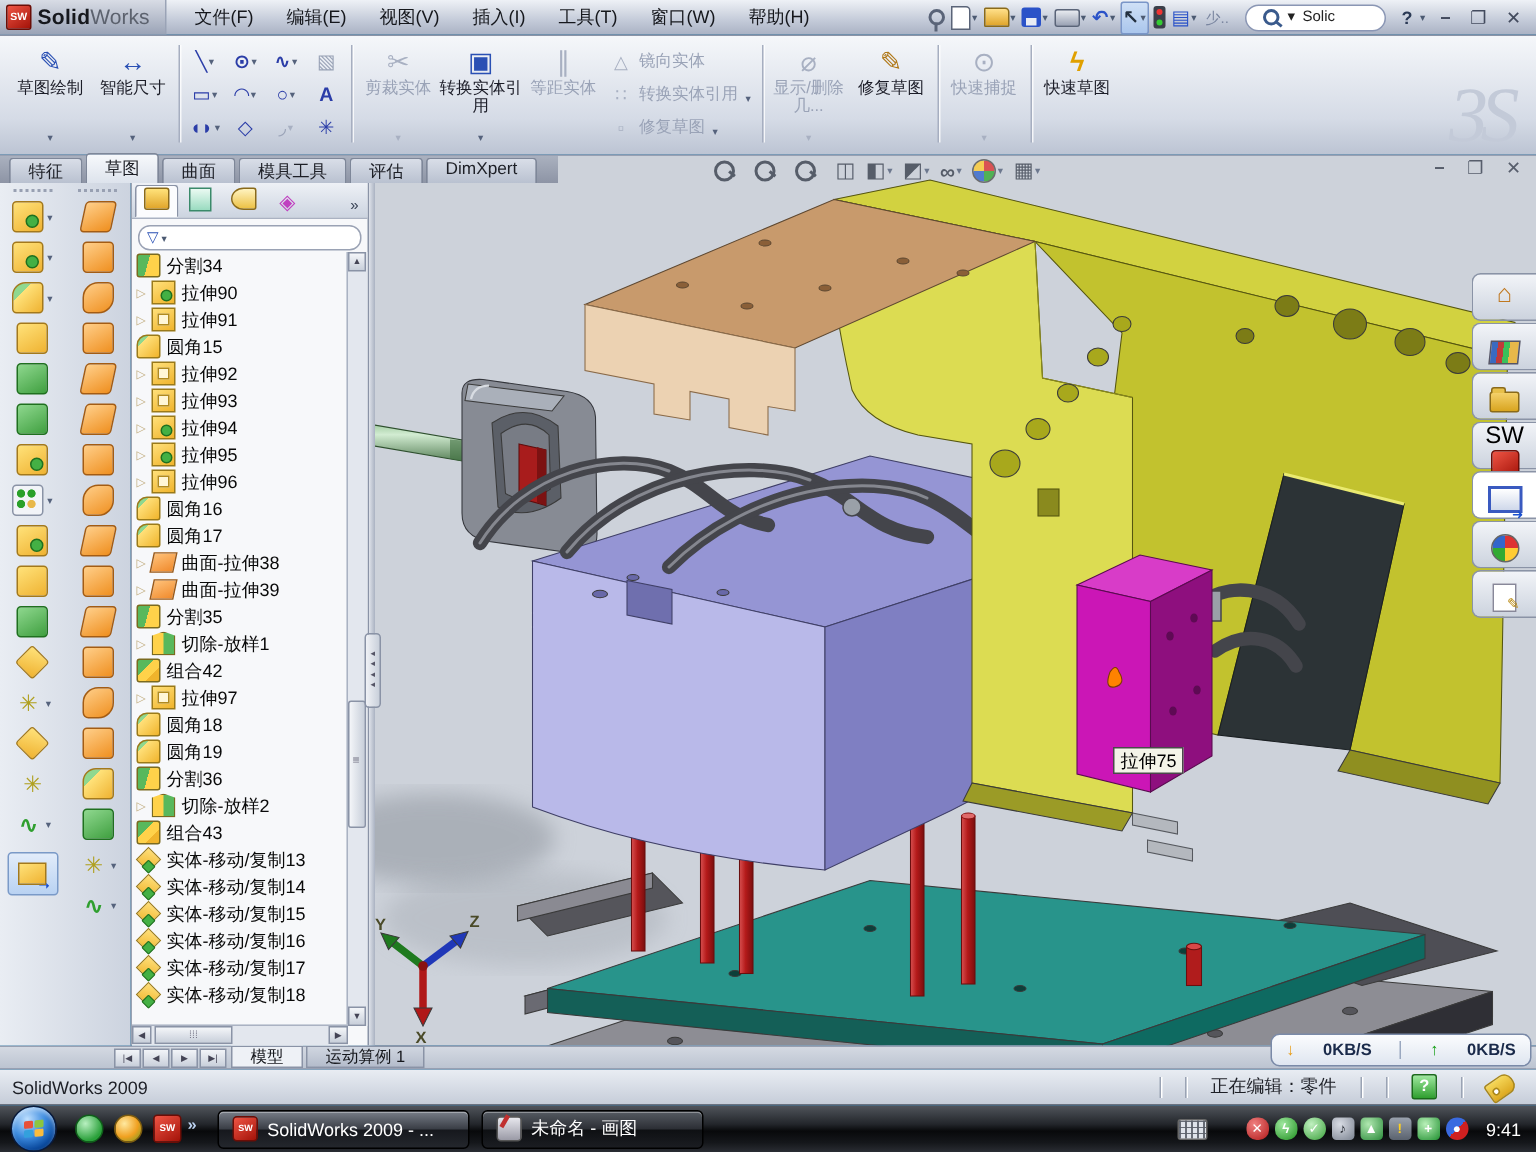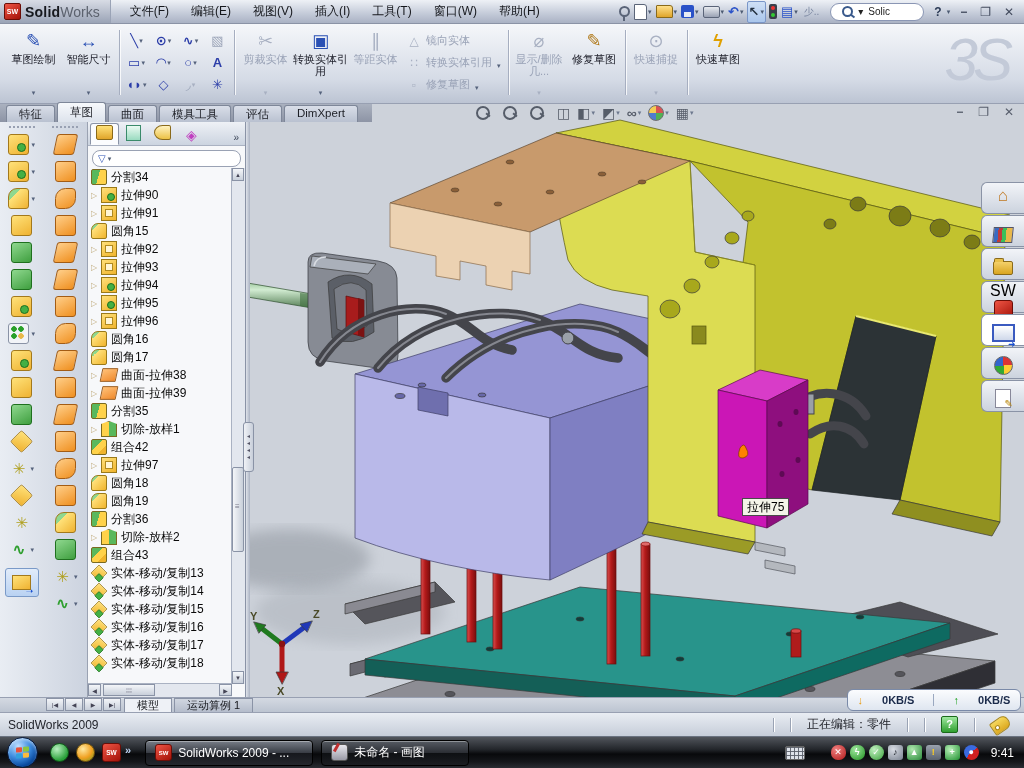--- a/index.html
+++ b/index.html
@@ -48,21 +48,21 @@
   .rarr{font-size:7px;color:#55627c;margin-top:auto}
   .off .rarr{color:#a8b0c2}
   .rsep{width:1px;background:#a6aec0;box-shadow:1px 0 0 rgba(255,255,255,.8);margin:4px 3px}
   .sgrid{display:grid;grid-template-columns:repeat(4,27px);grid-auto-rows:22px;align-content:center;gap:0}
   .sg{display:flex;align-items:center;justify-content:center;font-size:13px;color:#2b3da8;font-weight:bold}
   .sg.off{color:#9aa3b7}
   .sg .rarr{margin:0 0 0 1px}
   .rlist{display:flex;flex-direction:column;justify-content:center;gap:7px;font-size:11px;color:#9aa3b7;padding:0 4px}
   .rlist .row{display:flex;align-items:center;gap:5px;white-space:nowrap}
   .rlist .lg{font-size:12px;color:#a8b0c2;width:14px;text-align:center}
-  .wm{position:absolute;right:16px;top:6px;font-family:Liberation Sans, sans-serif;font-style:italic;font-size:60px;color:#c3cad8;letter-spacing:-5px;line-height:60px}
+  .wm{position:absolute;right:16px;top:24px;font-family:Liberation Serif, serif;font-style:italic;font-size:52px;color:#c3cad8;letter-spacing:-5px;line-height:60px}
   
   .main{position:absolute;left:0;top:104px;width:1024px;height:593px}
   .tabstrip{position:absolute;left:0;top:0;width:372px;height:18px;background:linear-gradient(#aab1bf,#8d94a5);display:flex;align-items:flex-end;padding-left:6px;box-sizing:border-box;z-index:5}
   .ctab{font-size:11.5px;color:#1d1f26;background:linear-gradient(#d9dee8,#b9c1d0);border:1px solid #7e8799;border-bottom:none;border-radius:3px 3px 0 0;padding:1px 12px 2px;margin-right:2px;height:13px}
   .ctab.active{background:linear-gradient(#f7f9fc,#dde3ec);height:15px;padding-top:2px}
   
   .lefttools{position:absolute;left:0;top:18px;width:88px;bottom:0;background:linear-gradient(90deg,#e9edf3,#ccd3df);border-right:1px solid #9aa2b2;box-sizing:border-box;display:flex;z-index:4}
   .ltcol{width:44px;display:flex;flex-direction:column;align-items:center}
   .grip{width:26px;border-top:2px dotted #98a0b2;margin:4px 0 3px}
   .ltc{display:flex;align-items:center;justify-content:center;height:27px}
@@ -149,21 +149,21 @@
   .tp-ball .g2{width:17px;height:17px;border-radius:50%;background:conic-gradient(#d33 0 25%,#fc3 25% 50%,#3a3 50% 75%,#36c 75%);border:1px solid #666}
   .tp-props .g2{width:14px;height:17px;background:#fff;border:1px solid #889;position:relative}
   .tp-props .g2::after{content:"✎";position:absolute;right:-3px;bottom:-2px;font-size:10px;color:#b8860b}
   .tooltip{position:absolute;left:492px;top:394px;background:#f4f4e8;border:1px solid #4a4a4a;font-size:12px;color:#000;padding:0 4px;line-height:16px;z-index:7;white-space:nowrap}
   
   .netov{position:absolute;right:3px;top:689px;width:172px;height:20px;background:linear-gradient(#fbfcfe,#dfe6f0);border:1px solid #7a8aa8;border-radius:6px;display:flex;align-items:center;justify-content:space-around;font-size:11px;font-weight:bold;color:#1a2a4a;z-index:9}
   .netov .dn{color:#e89a10}.netov .up{color:#18a018}
   .netov .nsep{width:1px;height:12px;background:#9aa8c0}
   .netov span{display:inline-block}
   
-  .bottombar{position:absolute;left:0;top:697px;width:1024px;height:15px;background:linear-gradient(#d4d9e2,#bcc4d1);border-top:1px solid #98a0b2;display:flex;align-items:flex-start;padding-left:46px;box-sizing:border-box;z-index:3}
+  .bottombar{position:absolute;left:0;top:697px;width:1024px;height:15px;background:linear-gradient(#d4d9e2,#bcc4d1);border-top:1px solid #98a0b2;display:flex;align-items:flex-end;padding-left:76px;box-sizing:border-box;z-index:3}
   .nbtn{width:18px;height:13px;background:linear-gradient(#f2f4f8,#c8cfda);border:1px solid #8a93a6;font-size:6px;color:#445;display:grid;place-items:center;margin-right:1px;box-sizing:border-box}
   .btab{height:15px;padding:0 12px;font-size:11px;color:#15171c;background:linear-gradient(#d0d6e0,#b4bccb);border:1px solid #8a93a6;display:flex;align-items:center;margin-left:2px;box-sizing:border-box}
   .btab.active{background:#eef1f6}
   
   .statusbar{position:absolute;left:0;top:712px;width:1024px;height:24px;background:linear-gradient(#e9edf3,#c6cdd9);border-top:1px solid #98a0b2;display:flex;align-items:center;font-size:12px;color:#1d1f26;box-sizing:border-box;z-index:3}
   .statusbar .appname{margin-left:8px}
   .sright{margin-left:auto;display:flex;align-items:center;gap:16px;padding-right:10px}
   .ssep{width:1px;height:14px;background:#9aa3b4;box-shadow:1px 0 0 #fff}
   .qchip{width:15px;height:15px;background:linear-gradient(#9fe89f,#2f9f2f);border:1px solid #1a6a1a;color:#fff;font-weight:bold;font-size:11px;text-align:center;line-height:15px;border-radius:2px}
   .tagic{width:17px;height:12px;background:linear-gradient(#f6d85a,#dca820);border:1px solid #a8861a;transform:rotate(-35deg);border-radius:2px 6px 6px 2px;position:relative;margin-right:4px}

